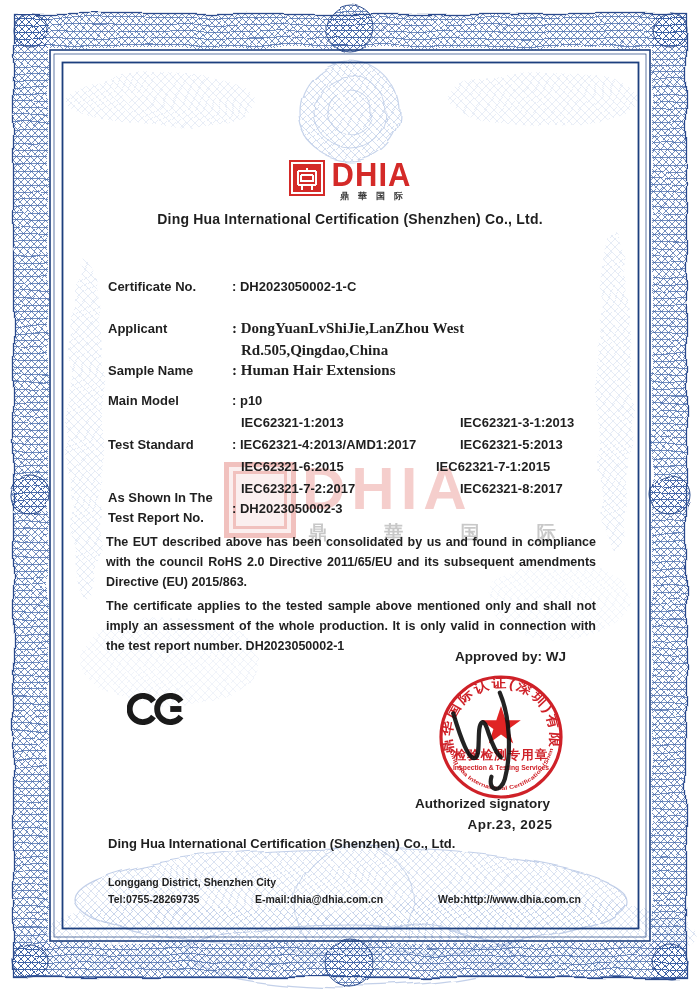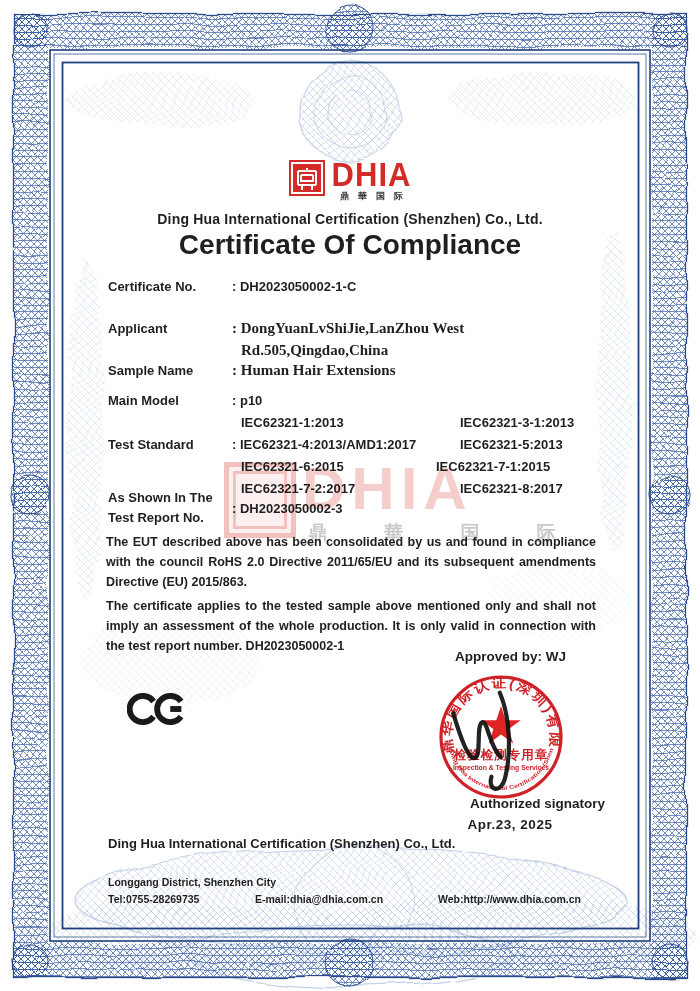--- a/index.html
+++ b/index.html
@@ -29,21 +29,21 @@
   .ind{left:241px;}
 
   
   .para{left:106px;width:490px;font-size:12.5px;font-weight:bold;line-height:20px;text-align:justify;}
   .approved{top:649px;left:455px;font-size:13.5px;font-weight:bold;}
 
   
   .rohs{top:679px;left:222px;font-size:45px;font-weight:bold;letter-spacing:1px;}
   .srhide{position:absolute;width:1px;height:1px;overflow:hidden;opacity:0;}
 
-  .authsig{top:796px;left:415px;width:190px;text-align:right;font-size:13.5px;font-weight:bold;}
+  .authsig{top:796px;left:415px;width:190px;text-align:left;font-size:13.5px;font-weight:bold;}
   .authdate{top:817px;left:415px;width:190px;text-align:center;font-size:13.5px;font-weight:bold;letter-spacing:0.5px;}
 
   
   .f-co{top:836px;left:108px;font-size:13px;font-weight:bold;}
   .f-a1{top:858px;left:108px;font-size:10px;font-weight:bold;white-space:nowrap;}
   .f-a2{top:876px;left:108px;font-size:10.5px;font-weight:bold;}
   .f-tel{top:893px;left:108px;font-size:10.5px;font-weight:bold;}
   .f-mail{top:893px;left:255px;font-size:10.5px;font-weight:bold;}
   .f-web{top:893px;left:438px;font-size:10.5px;font-weight:bold;}
 
@@ -132,21 +132,20 @@
       <rect x="4" y="4" width="30" height="30" fill="none" stroke="#ffffff" stroke-width="2"></rect>
       <path d="M10 12 h18 M10 12 v14 M28 12 v14 M13 16 h12 M13 16 v6 h12 v-6 M10 26 h18 M14 26 v5 M24 26 v5 M19 9 v3" stroke="#ffffff" stroke-width="2" fill="none"></path>
     </svg>
     <div class="brandcol">
       <div class="brand">DHIA</div>
       <div class="brand-sub">鼎華国际</div>
     </div>
   </div>
 
   <div class="abs ct company-line">Ding Hua International Certification (Shenzhen) Co., Ltd.</div>
-  <div class="abs ct title">Certificate Of Compliance</div>
 
   <div class="abs ct flabel" style="top:279px">Certificate No.</div>
   <div class="abs ct fval" style="top:279px">: DH2023050002-1-C</div>
 
   <div class="abs ct flabel" style="top:321px">Applicant</div>
   <div class="abs ct fval fser" style="top:320px">: DongYuanLvShiJie,LanZhou West</div>
   <div class="abs ct fval fser ind" style="top:342px">Rd.505,Qingdao,China</div>
 
   <div class="abs ct flabel" style="top:363px">Sample Name</div>
   <div class="abs ct fval fser" style="top:362px">: Human Hair Extensions</div>

